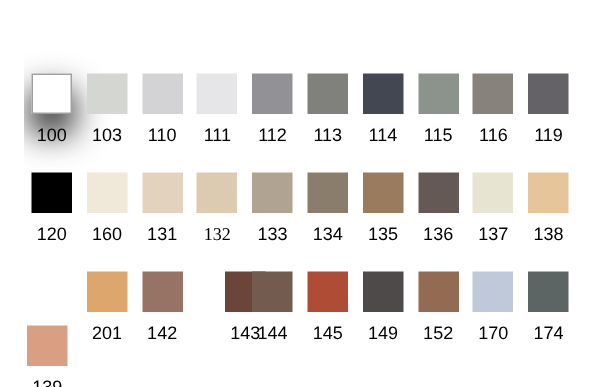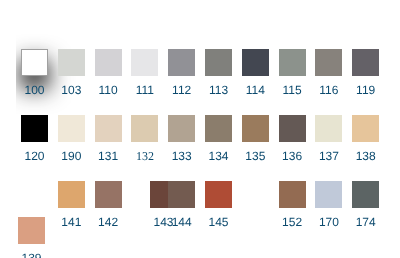--- a/index.html
+++ b/index.html
@@ -22,21 +22,21 @@
 
   
   .grid{position:absolute;left:16px;top:0;right:0;bottom:0;overflow:hidden;}
 
   .cell{position:absolute;width:27px;}
   .sw{width:27px;height:27px;}
   .sw.bordered{box-sizing:border-box;border:1px solid #a0a0a0;}
   .sw.shadowed{box-shadow:0 12px 22px 1px rgba(0,0,0,.85);}
   .lab{
     width:27px;text-align:center;margin-top:8px;
-    font-size:12px;line-height:12px;font-weight:400;color:#0c4a6e;
+    font-size:12px;line-height:12px;font-weight:400;color:#000000;
     white-space:nowrap;
   }
 </style>
 </head>
 <body>
 
 <div class="page">
   <div class="grid" id="grid">
       <div class="cell" style="left: 5px; top: 49px;">
         <div class="sw bordered shadowed" style="background: rgb(255, 255, 255); border-color: rgb(160, 160, 160);"></div>
@@ -77,21 +77,21 @@
       <div class="cell" style="left: 336.2px; top: 49px;">
         <div class="sw" style="background: rgb(100, 97, 103);"></div>
         <div class="lab">119</div>
       </div>
       <div class="cell" style="left: 5px; top: 115px;">
         <div class="sw" style="background: rgb(0, 0, 0);"></div>
         <div class="lab">120</div>
       </div>
       <div class="cell" style="left: 41.8px; top: 115px;">
         <div class="sw" style="background: rgb(240, 232, 216);"></div>
-        <div class="lab">190</div>
+        <div class="lab">160</div>
       </div>
       <div class="cell" style="left: 78.6px; top: 115px;">
         <div class="sw" style="background: rgb(227, 210, 190);"></div>
         <div class="lab">131</div>
       </div>
       <div class="cell" style="left: 115.4px; top: 115px; font-family: Liberation Serif, serif;">
         <div class="sw" style="background: rgb(220, 203, 176);"></div>
         <div class="lab">132</div>
       </div>
       <div class="cell" style="left: 152.2px; top: 115px;">
@@ -117,38 +117,42 @@
       <div class="cell" style="left: 336.2px; top: 115px;">
         <div class="sw" style="background: rgb(230, 197, 155);"></div>
         <div class="lab">138</div>
       </div>
       <div class="cell" style="left: 2px; top: 181px; margin-top: 36px;">
         <div class="sw" style="background: rgb(218, 159, 130);"></div>
         <div class="lab">139</div>
       </div>
       <div class="cell" style="left: 41.8px; top: 181px;">
         <div class="sw" style="background: rgb(221, 166, 109);"></div>
-        <div class="lab">141</div>
+        <div class="lab">201</div>
       </div>
       <div class="cell" style="left: 78.6px; top: 181px;">
         <div class="sw" style="background: rgb(150, 115, 101);"></div>
         <div class="lab">142</div>
       </div>
       <div class="cell" style="left: 98px; top: 181px; margin-left: 36px;">
         <div class="sw" style="background: rgb(107, 69, 58);"></div>
         <div class="lab">143</div>
       </div>
       <div class="cell" style="left: 152.2px; top: 181px;">
         <div class="sw" style="background: rgb(115, 91, 80);"></div>
         <div class="lab">144</div>
       </div>
       <div class="cell" style="left: 189px; top: 181px;">
         <div class="sw" style="background: rgb(175, 76, 53);"></div>
         <div class="lab">145</div>
       </div>
+      <div class="cell" style="left: 225.8px; top: 181px;">
+        <div class="sw" style="background: rgb(78, 74, 73);"></div>
+        <div class="lab">149</div>
+      </div>
       <div class="cell" style="left: 262.6px; top: 181px;">
         <div class="sw" style="background: rgb(147, 107, 82);"></div>
         <div class="lab">152</div>
       </div>
       <div class="cell" style="left: 299.4px; top: 181px;">
         <div class="sw" style="background: rgb(192, 201, 217);"></div>
         <div class="lab">170</div>
       </div>
       <div class="cell" style="left: 336.2px; top: 181px;">
         <div class="sw" style="background: rgb(92, 100, 100);"></div>

